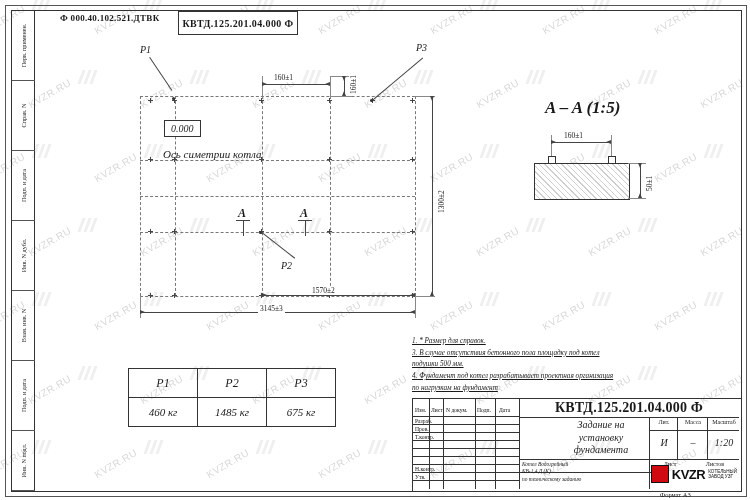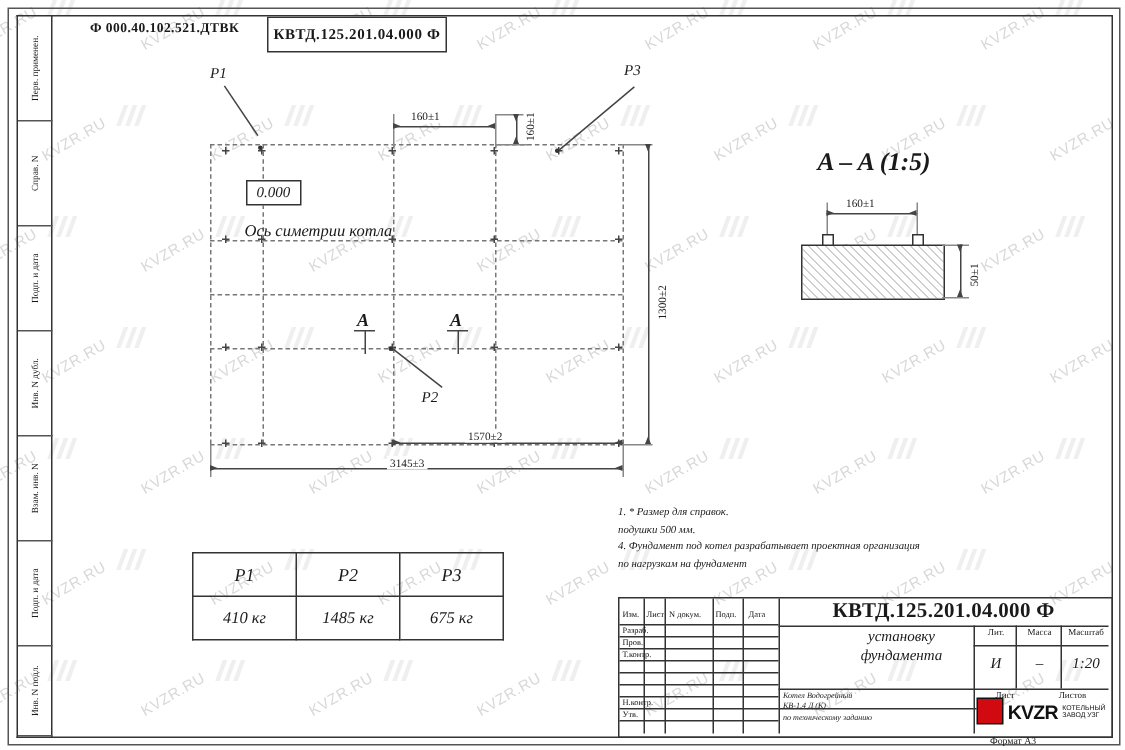--- a/index.html
+++ b/index.html
@@ -64,21 +64,21 @@
 
   .sect-mark{position:absolute;font-size:12px;font-style:italic;font-weight:bold;}
 
   
   .secttitle{position:absolute;font-size:17px;font-style:italic;font-weight:bold;}
   .hatchbox{position:absolute;border:1.4px solid #333;background:
      repeating-linear-gradient(45deg,#fff 0 3px,#cfcfcf 3px 4px);}
   .stud{position:absolute;background:#fff;border:1.2px solid #333;}
 
   
-  .notes{position:absolute;left:412px;top:336px;width:300px;font-size:7.2px;line-height:1.55;font-style:italic;}
+  .notes{position:absolute;left:412px;top:336px;width:300px;font-size:7.2px;line-height:1.55;font-style:italic;text-decoration:underline;}
   .notes div{margin-bottom:.5px;}
 
   
   .ltab{position:absolute;left:128px;top:368px;border-collapse:collapse;}
   .ltab td{border:1px solid #333;width:66px;height:26px;text-align:center;font-size:11px;font-style:italic;}
   .ltab td.hd{font-size:12px;}
 
   
   .stamp{position:absolute;left:412px;top:398px;width:328px;height:92px;border:1.6px solid #333;}
   .sline{position:absolute;background:#333;}
@@ -542,34 +542,35 @@
     <div class="exth" style="left:628px;top:163px;width:18px;"></div>
     <div class="exth" style="left:628px;top:198px;width:18px;"></div>
     <div class="dimvert" style="left:640px;top:163px;height:35px;"></div>
     <div class="arrow ar-d" style="left:637.5px;top:163px;"></div>
     <div class="arrow ar-u" style="left:637.5px;top:193px;"></div>
     <div class="dimtxt v" style="left:645px;top:193px;">50±1</div>
   </div>
 
   <div class="notes">
     <div>1. * Размер для справок.</div>
+    <div>3. В случае отсутствия бетонного пола площадку под котел</div>
     <div>подушки 500 мм.</div>
     <div>4. Фундамент под котел разрабатывает проектная организация</div>
     <div>по нагрузкам на фундамент</div>
   </div>
 
   <table class="ltab">
     <tbody>
         <tr>
       <td class="hd"><span>P1</span></td>
       <td class="hd"><span>P2</span></td>
       <td class="hd"><span>P3</span></td>
     </tr>
     <tr>
-      <td>410 кг</td>
+      <td>460 кг</td>
       <td>1485 кг</td>
       <td>675 кг</td>
     </tr>
   </tbody>
     </table>
 
   <div class="stamp">
 
     <div class="sline" style="left:0;top:17px;width:106px;height:1px;"></div>
     <div class="sline" style="left:0;top:25px;width:106px;height:1px;"></div>
@@ -602,20 +603,21 @@
     <div class="scell" style="left:86px;top:8px;">Дата</div>
 
     <div class="scell" style="left:2px;top:19px;">Разраб.</div>
     <div class="scell" style="left:2px;top:27px;">Пров.</div>
     <div class="scell" style="left:2px;top:35px;">Т.контр.</div>
     <div class="scell" style="left:2px;top:67px;">Н.контр.</div>
     <div class="scell" style="left:2px;top:75px;">Утв.</div>
 
     <div class="big-code">КВТД.125.201.04.000 Ф</div>
     <div class="stitle">
+      <div>Задание на</div>
       <div>установку</div>
       <div>фундамента</div>
     </div>
 
     <div class="lit-row" style="left:238px;top:20px;width:26px;">Лит.</div>
     <div class="lit-row" style="left:266px;top:20px;width:28px;">Масса</div>
     <div class="lit-row" style="left:296px;top:20px;width:30px;">Масштаб</div>
     <div class="lit-row" style="left:238px;top:38px;width:26px;font-size:10px;font-style:italic;">И</div>
     <div class="lit-row" style="left:266px;top:38px;width:28px;font-size:10px;">–</div>
     <div class="lit-row" style="left:296px;top:38px;width:30px;font-size:10px;font-style:italic;">1:20</div>

